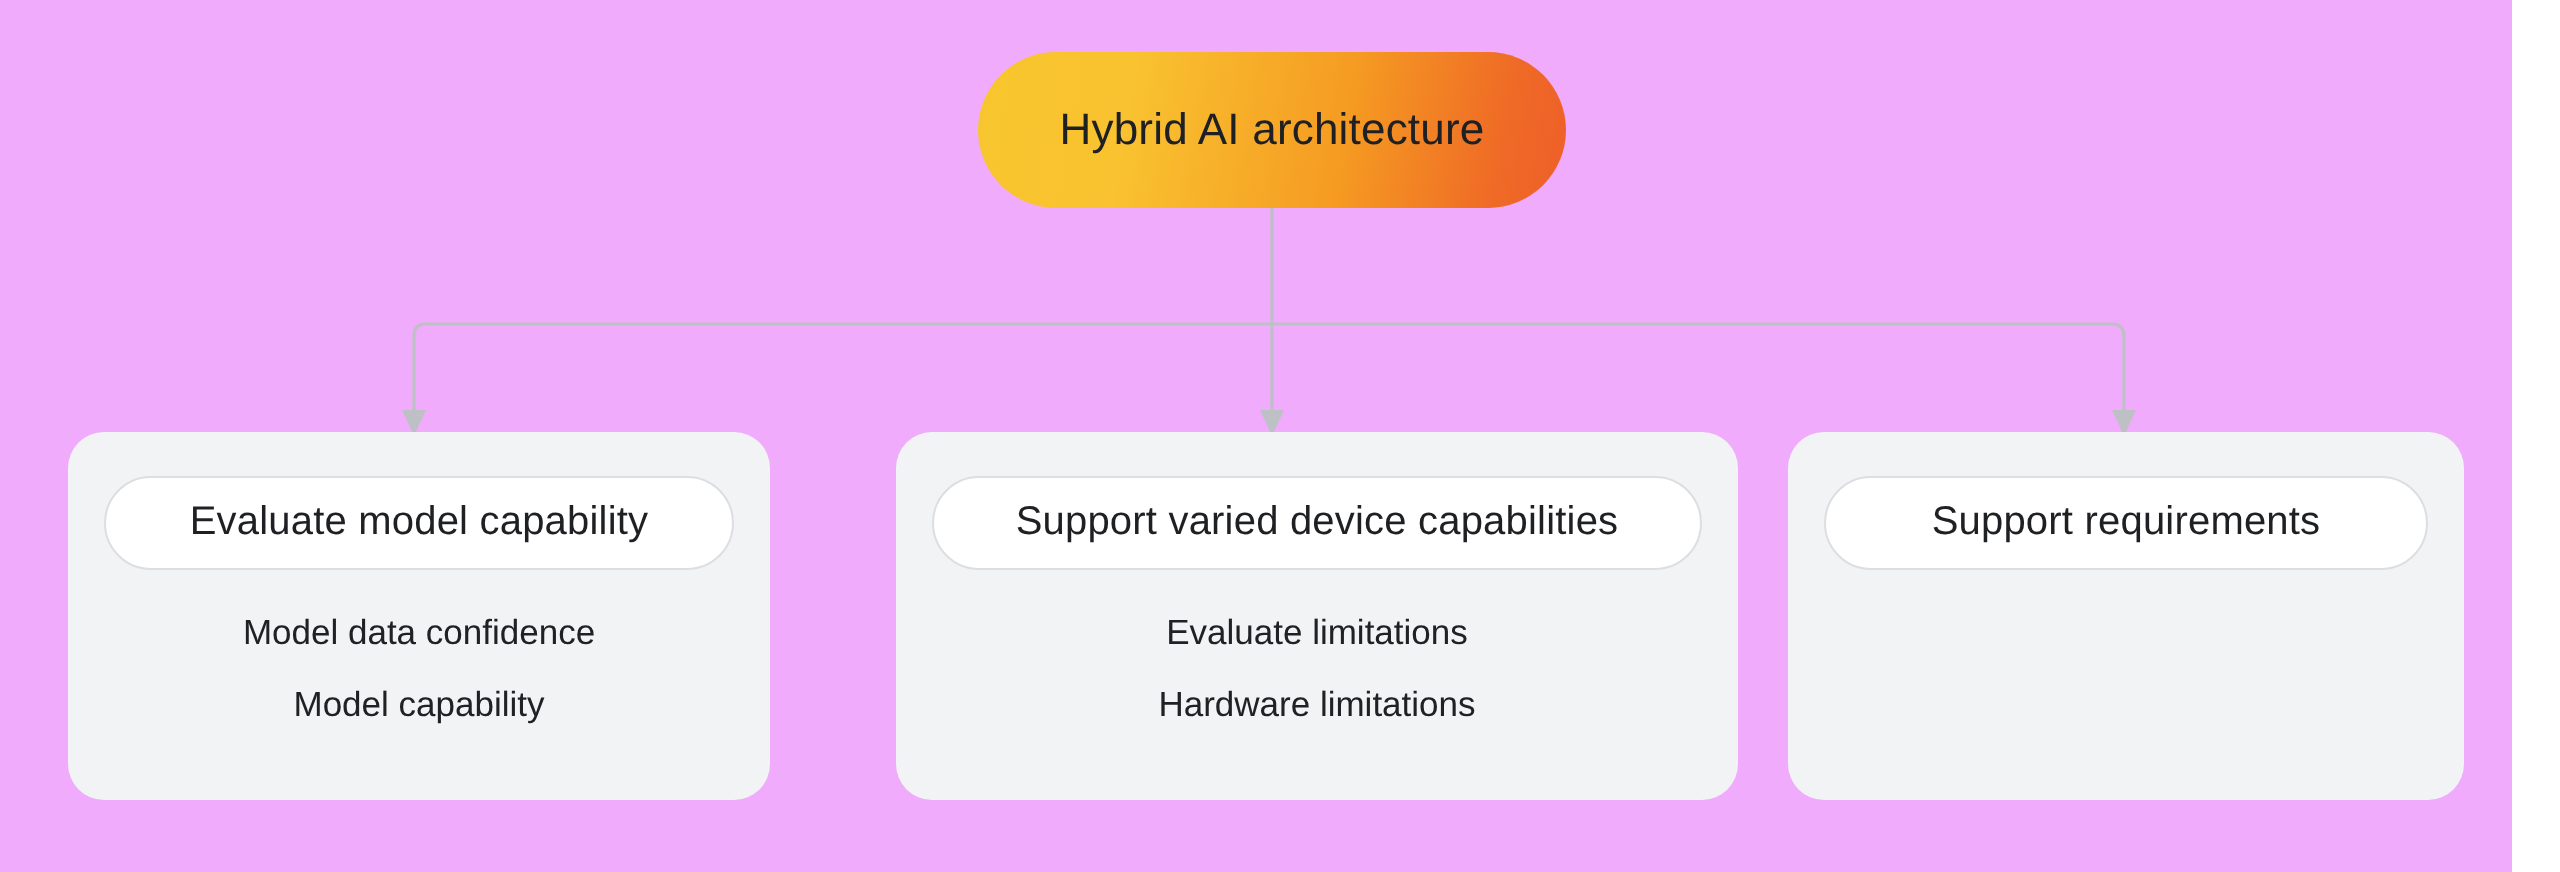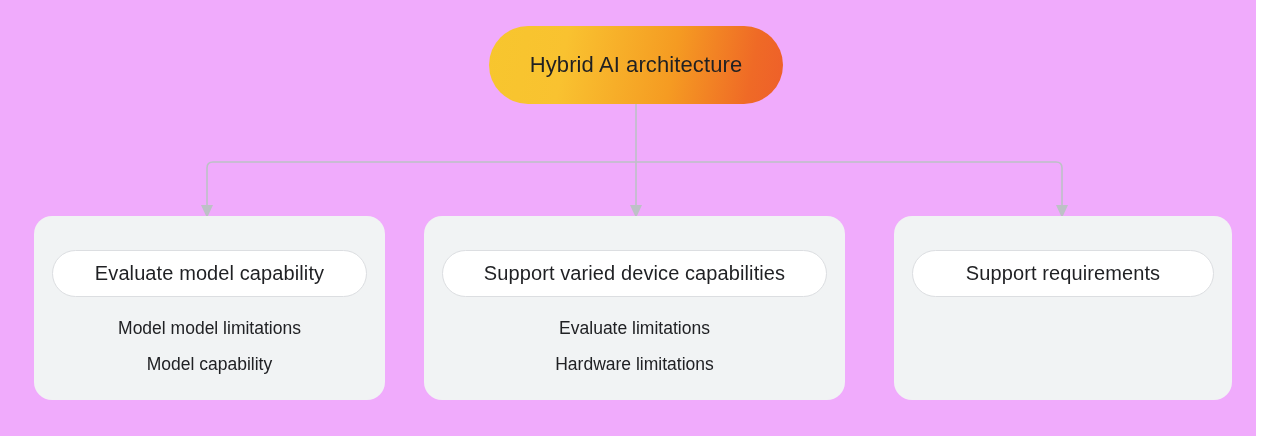--- a/index.html
+++ b/index.html
@@ -59,34 +59,33 @@
     height: 184px;
     background: #f1f3f4;
     border-radius: 18px;
     box-sizing: border-box;
     padding: 22px 18px 0 18px;
     display: flex;
     flex-direction: column;
     align-items: center;
   }
   .card-1 { left: 34px;  width: 351px; }
-  .card-2 { left: 424px; width: 421px; }
+  .card-2 { left: 448px; width: 421px; }
   .card-3 { left: 894px; width: 338px; }
 
   .card-pill {
     width: 100%;
     height: 47px;
     background: #ffffff;
     border: 1.3px solid #dcdee1;
     border-radius: 24px;
     display: flex;
     align-items: center;
     justify-content: center;
     box-sizing: border-box;
-    margin-top: 12px;
   }
   .card-pill-label {
     font-size: 20px;
     font-weight: 500;
     letter-spacing: 0.1px;
     color: #1f2023;
     white-space: nowrap;
   }
 
   .card-items {
@@ -132,21 +131,21 @@
 
   <div class="root-node" style="background: linear-gradient(100deg, #f7c62e 0%, #f9c230 26%, #f59b22 62%, #ef6a26 88%, #ee5f2a 100%);">
     <span class="root-node-label">Hybrid AI architecture</span>
   </div>
 
   <div class="card card-1">
     <div class="card-pill">
       <span class="card-pill-label">Evaluate model capability</span>
     </div>
     <div class="card-items">
-      <div class="card-item">Model model limitations</div>
+      <div class="card-item">Model data confidence</div>
       <div class="card-item">Model capability</div>
     </div>
   </div>
 
   <div class="card card-2">
     <div class="card-pill">
       <span class="card-pill-label">Support varied device capabilities</span>
     </div>
     <div class="card-items">
       <div class="card-item">Evaluate limitations</div>

